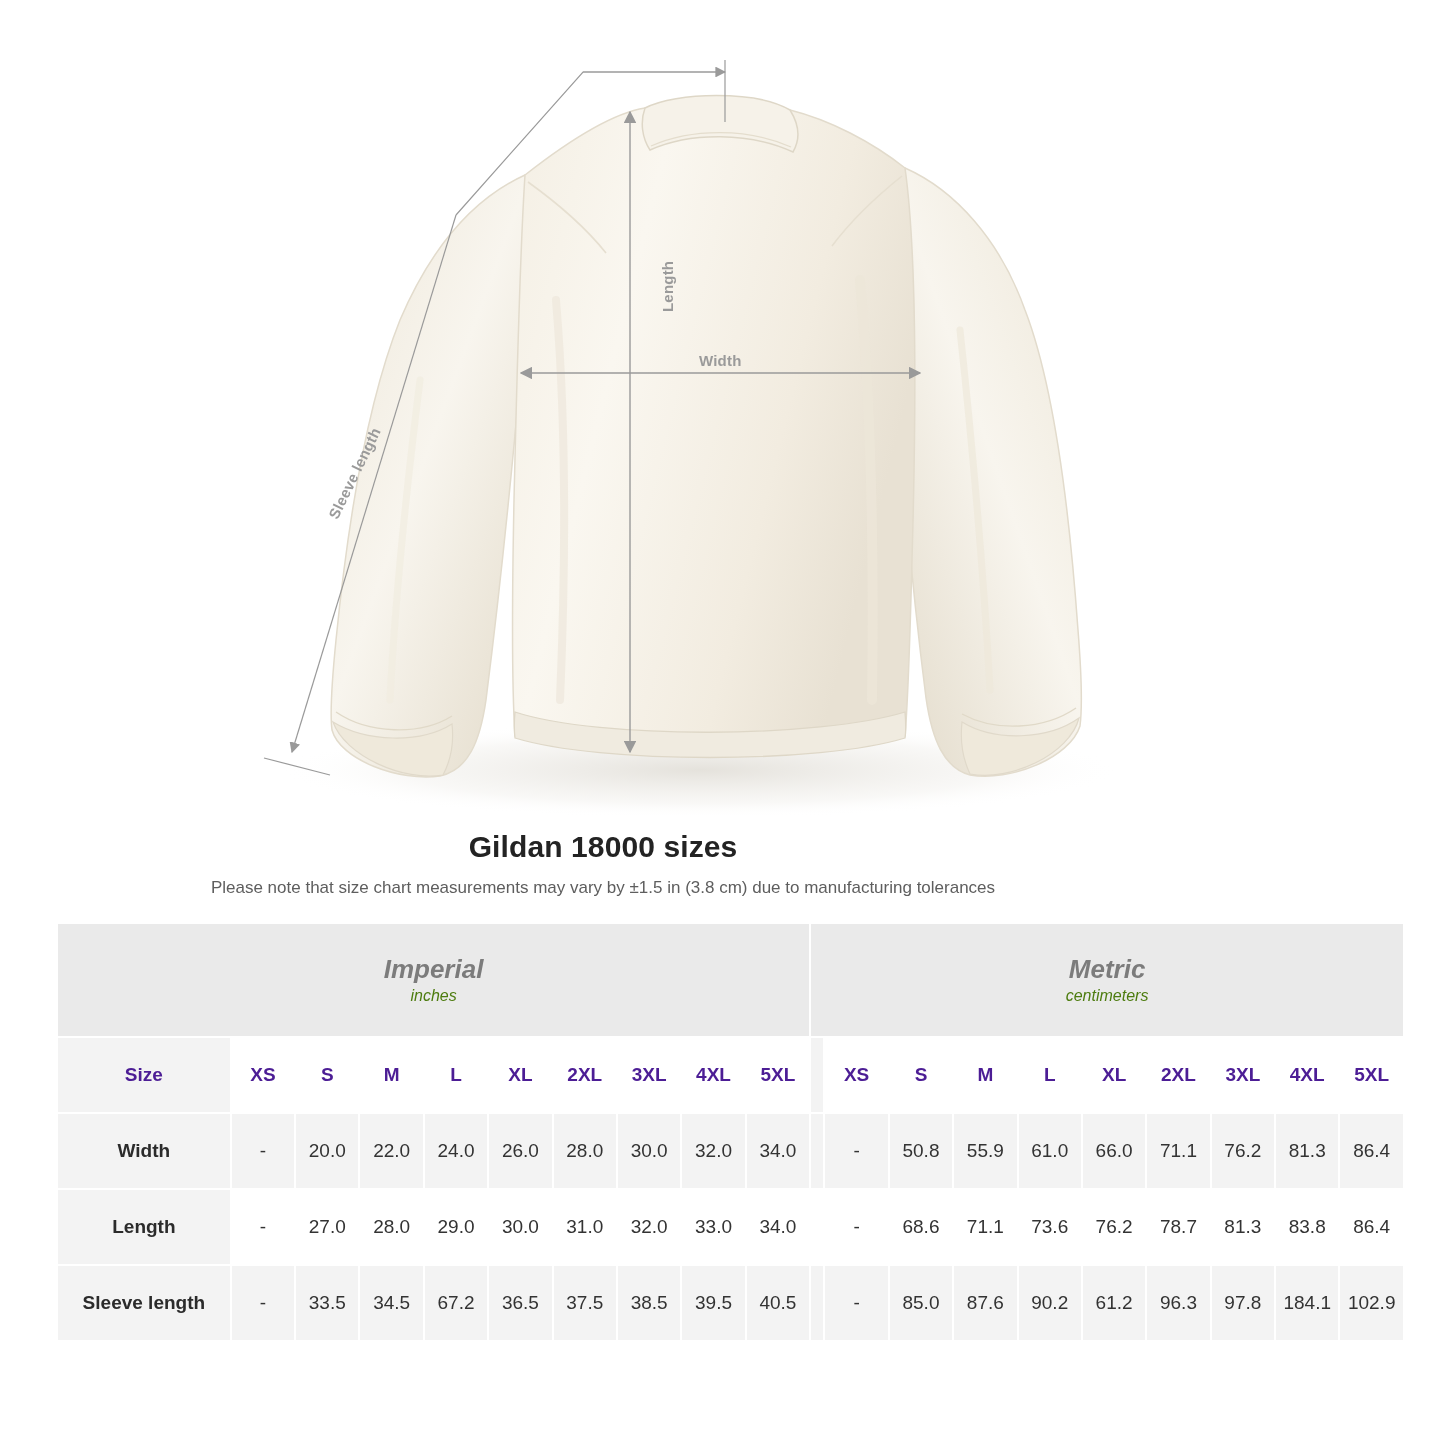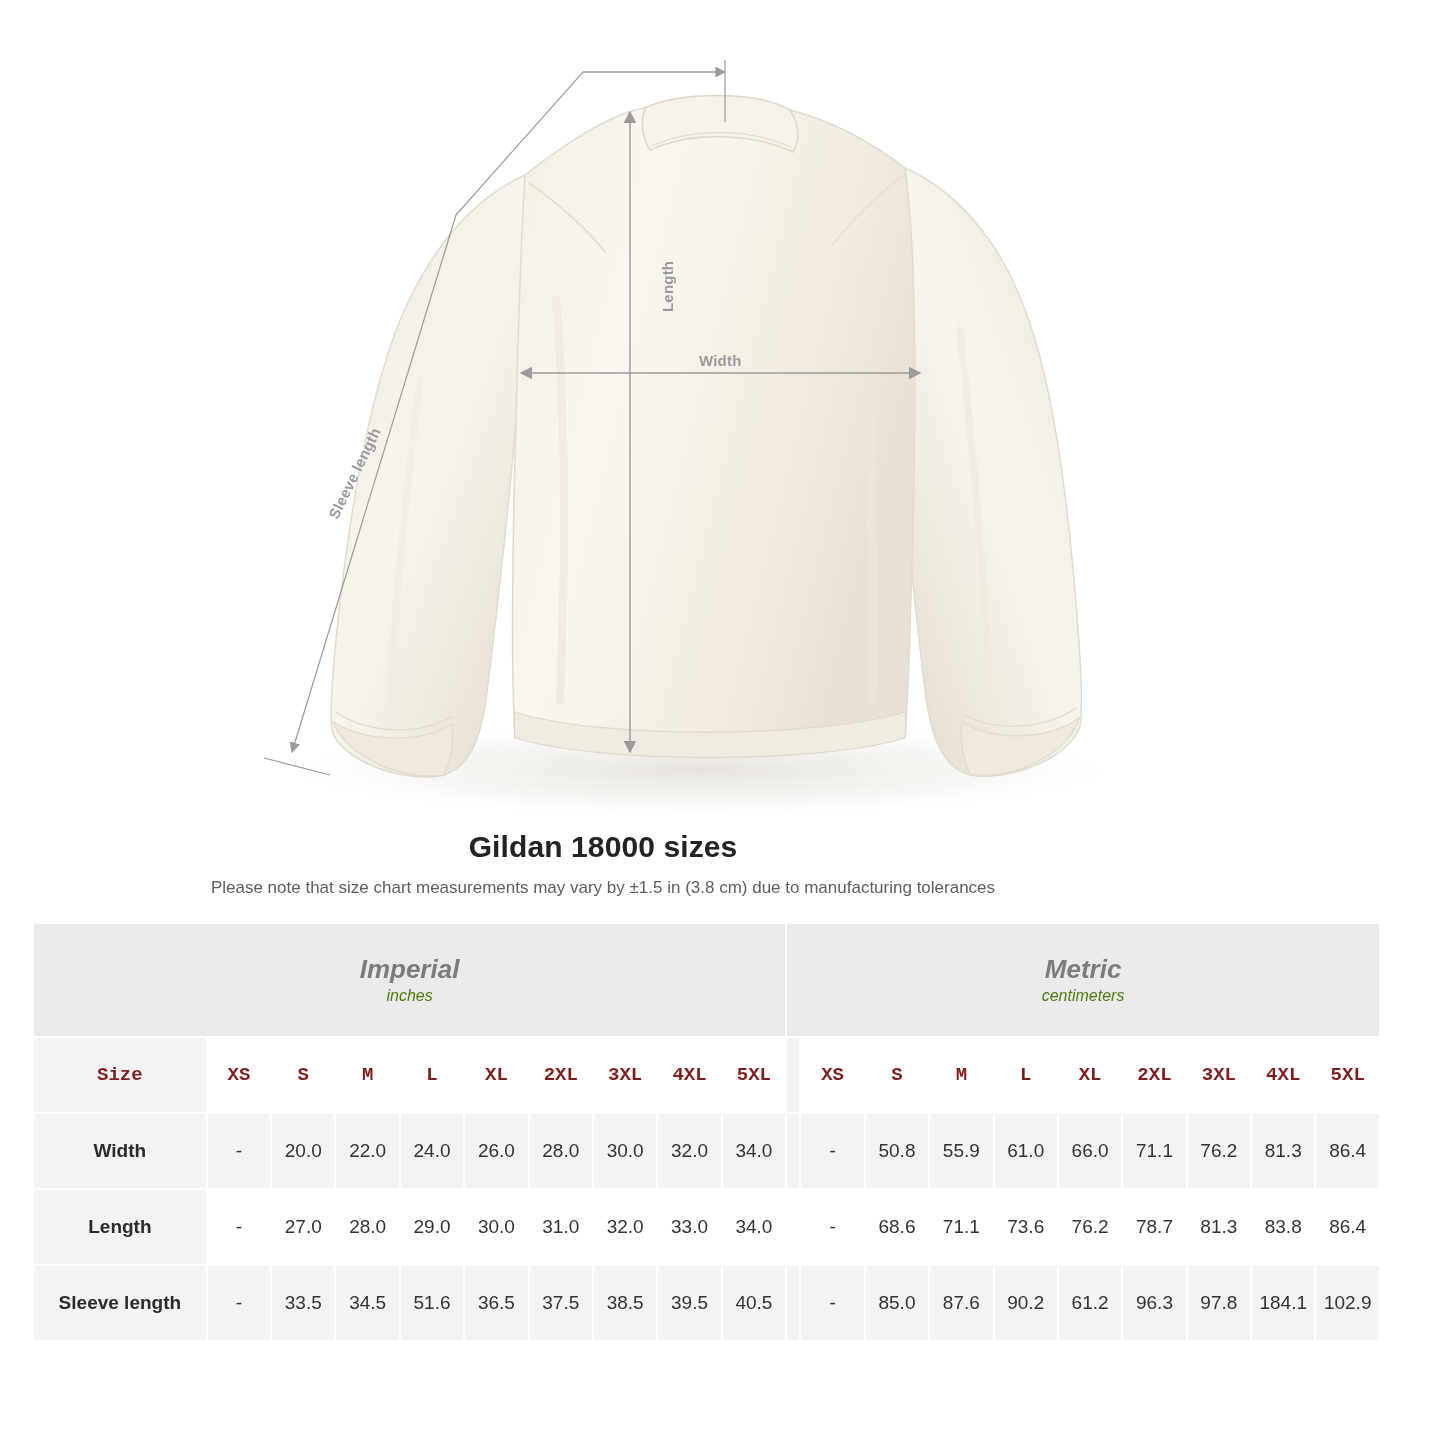--- a/index.html
+++ b/index.html
@@ -59,21 +59,21 @@
     letter-spacing: 0.1px;
   }
   .chart-note {
     font-size: 17px;
     color: #5e5e5e;
     margin: 0 0 24px 0;
   }
 
   
   .table-wrap {
-    padding: 0 32px;
+    padding: 0 56px;
     box-sizing: border-box;
     width: 1445px;
   }
   table.size-table {
     border-collapse: collapse;
     width: 1349px;
     table-layout: fixed;
     font-size: 17px;
   }
   table.size-table td, table.size-table th {
@@ -99,22 +99,21 @@
     font-size: 16px;
     font-style: italic;
     color: #4d7c0f;
     line-height: 1.4;
   }
 
   .head-row td {
     background: #f3f3f3;
     height: 72px;
     font-size: 19px;
-    color: #7f1d1d;
-    font-family: Liberation Mono, monospace;
+    color: #4c1d95;
   }
   .head-row td.rowlabel {
     font-weight: bold;
     font-size: 19px;
   }
   .head-row td.sizecol {
     background: #ffffff;
     font-weight: bold;
   }
   .head-row td.gapcol {
@@ -359,21 +358,21 @@
         <td class="valcol">81.3</td>
         <td class="valcol">83.8</td>
         <td class="valcol">86.4</td>
       </tr>
 
       <tr class="data-row odd">
         <td class="rowlabel">Sleeve length</td>
         <td class="valcol">-</td>
         <td class="valcol">33.5</td>
         <td class="valcol">34.5</td>
-        <td class="valcol">51.6</td>
+        <td class="valcol">67.2</td>
         <td class="valcol">36.5</td>
         <td class="valcol">37.5</td>
         <td class="valcol">38.5</td>
         <td class="valcol">39.5</td>
         <td class="valcol">40.5</td>
         <td class="gapcol"></td>
         <td class="valcol">-</td>
         <td class="valcol">85.0</td>
         <td class="valcol">87.6</td>
         <td class="valcol">90.2</td>

